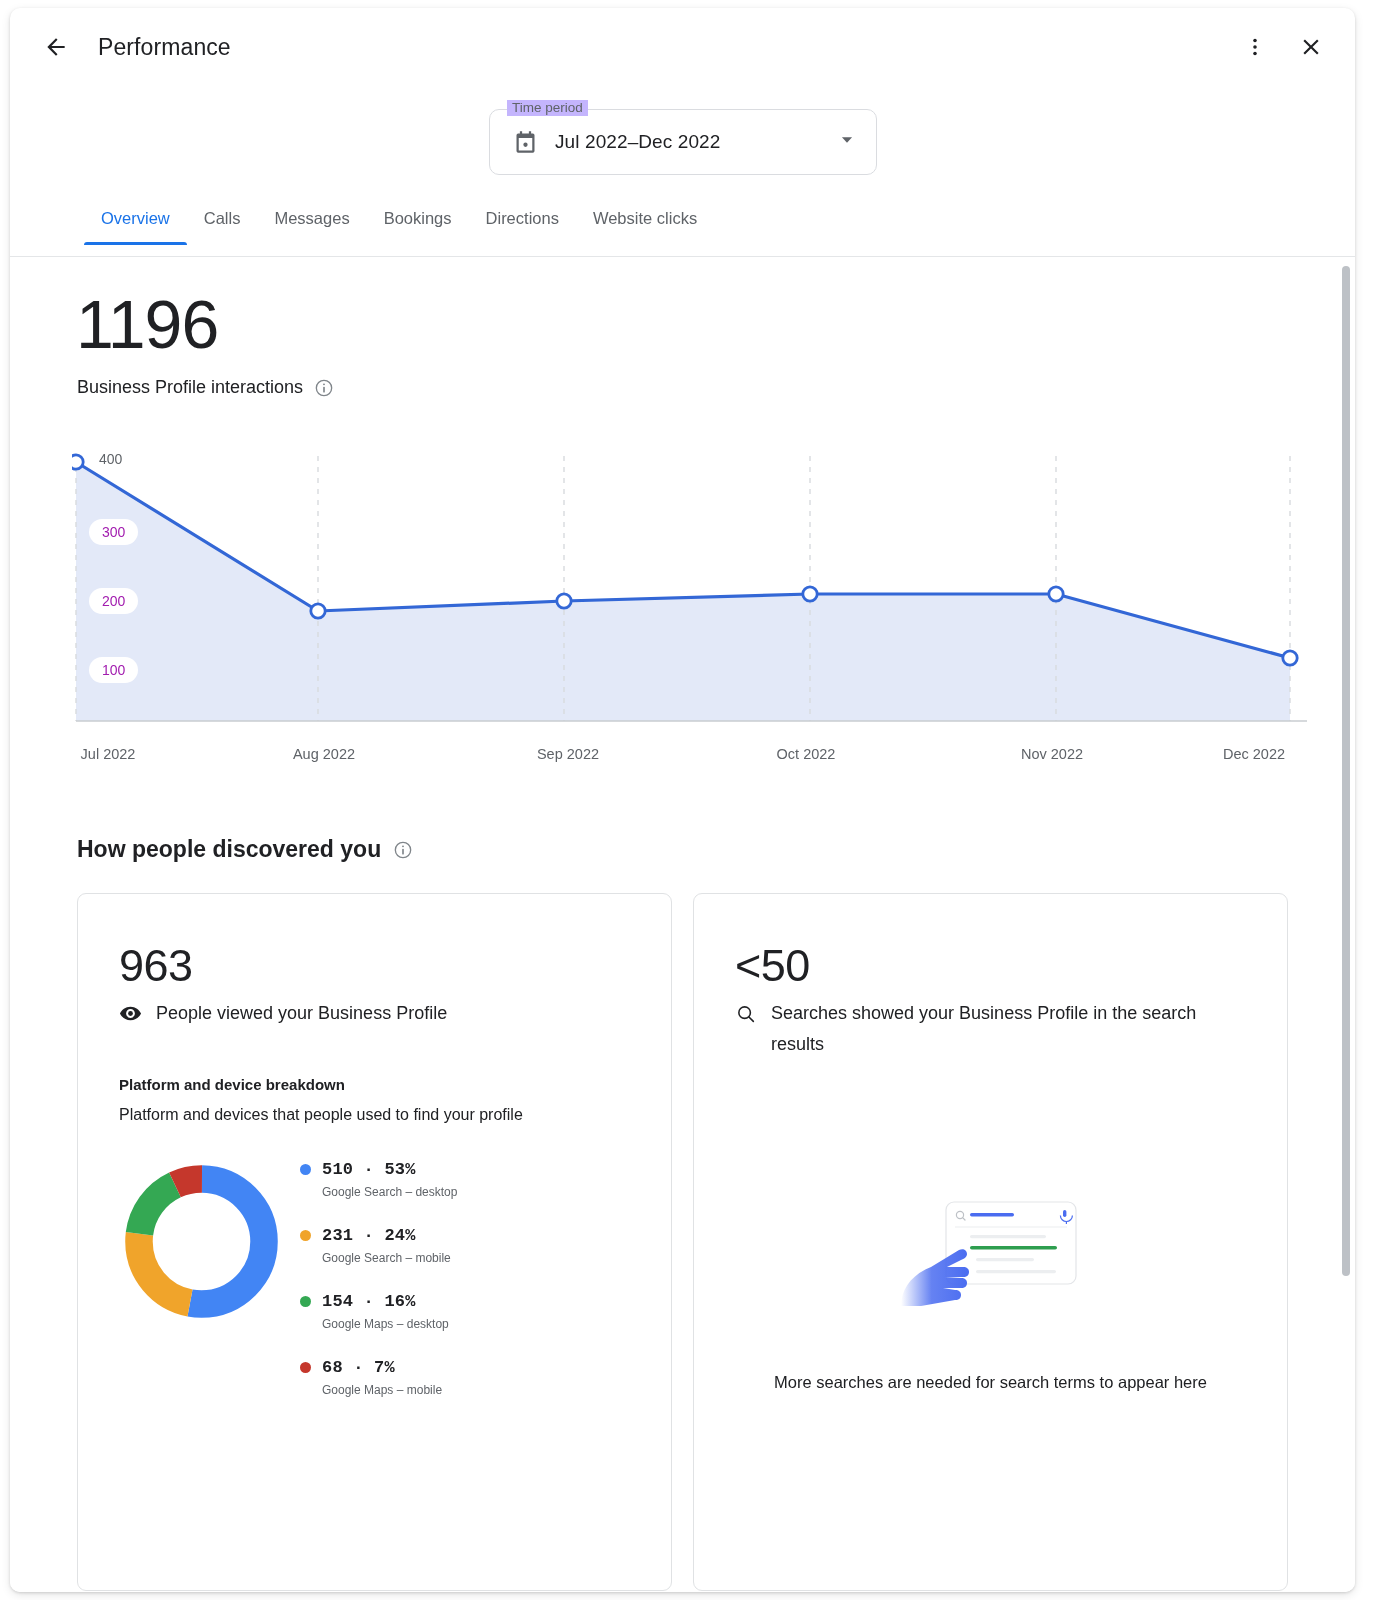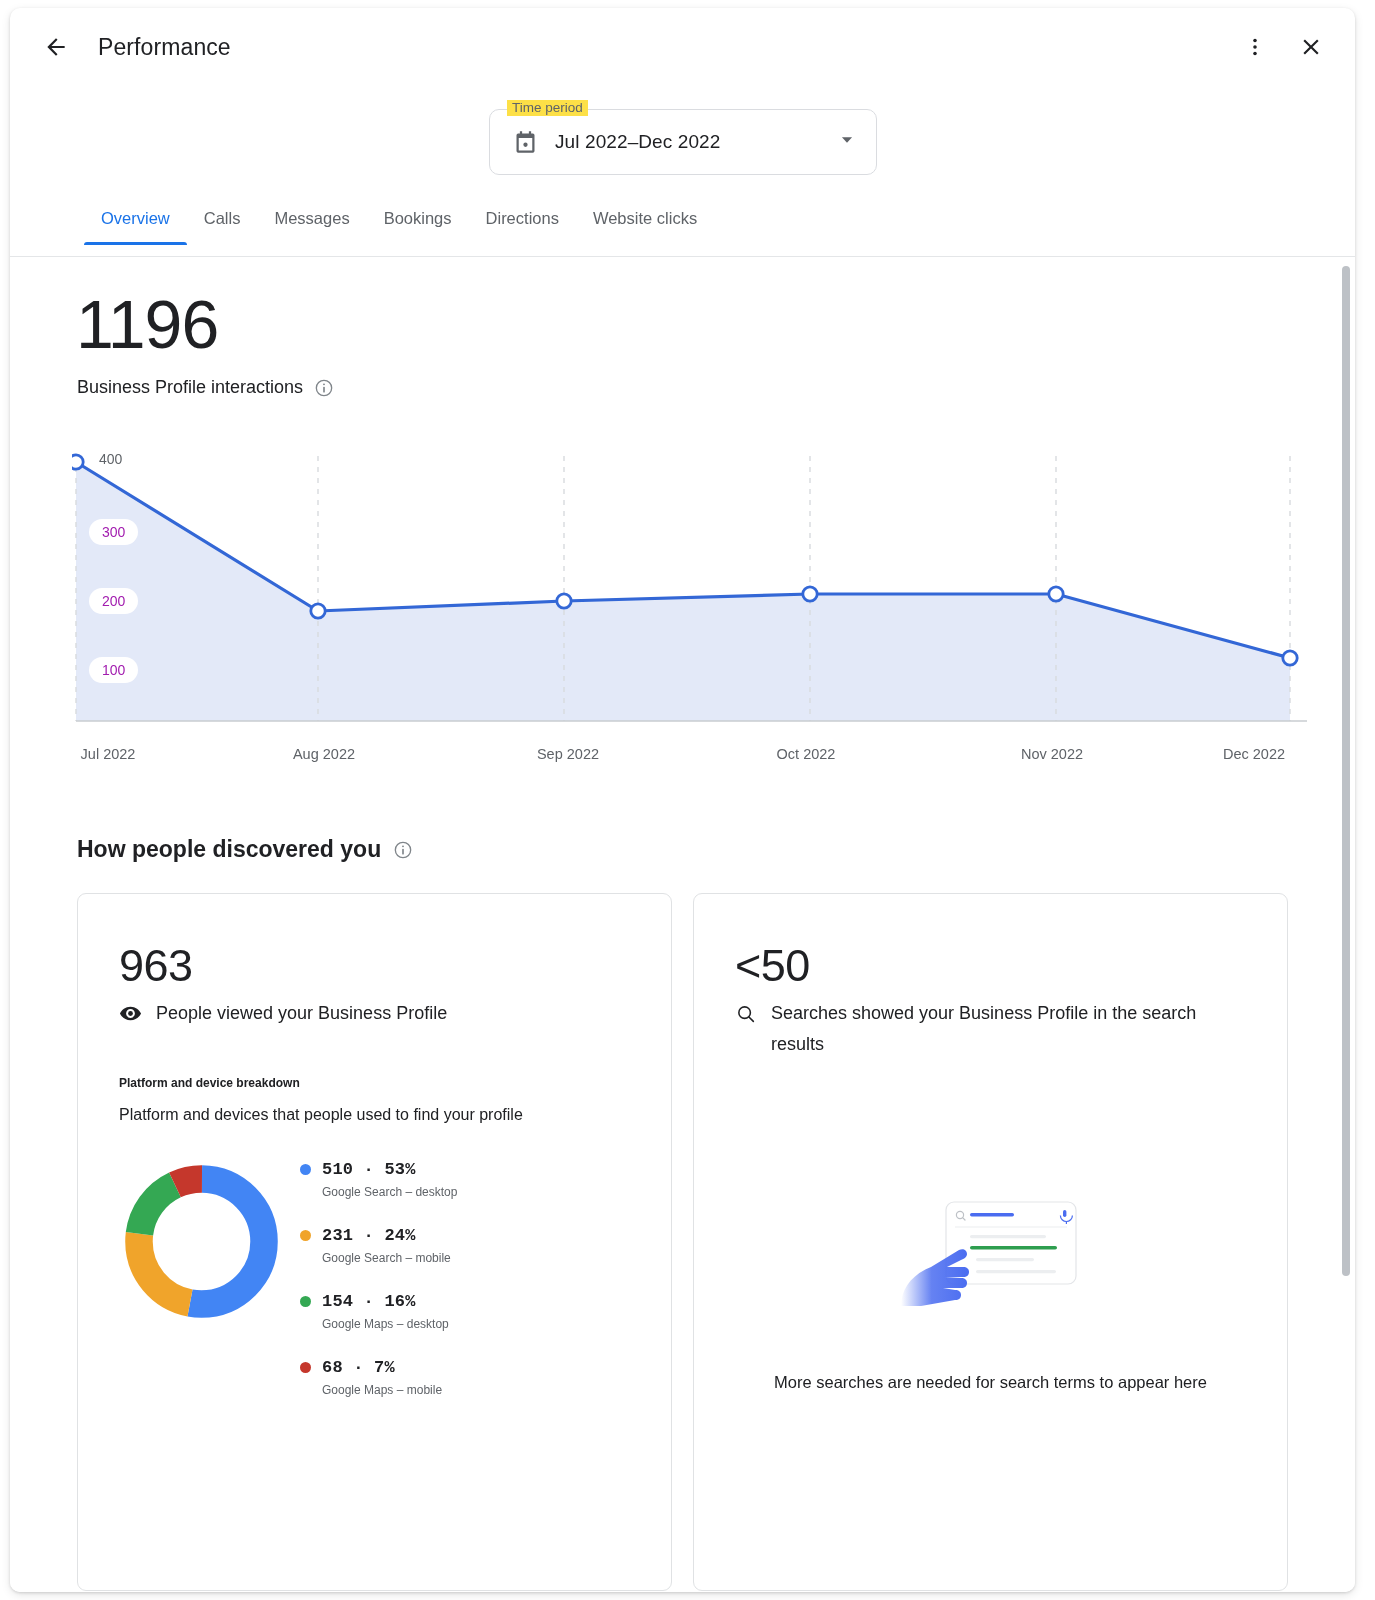--- a/index.html
+++ b/index.html
@@ -53,21 +53,21 @@
     border: 1px solid #dadce0;
     border-radius: 10px;
     display: flex; align-items: center;
     padding: 0 18px 0 22px;
     cursor: pointer;
     background: #fff;
   }
   .tp-legend {
     position: absolute;
     left: 18px; top: -9px;
-    background: #fde047;
+    background: #c4b5fd;
     padding: 0 5px;
     font-size: 13.5px;
     color: #5f6368;
     line-height: 16px;
   }
   .tp-value {
     font-size: 19px;
     color: #202124;
     margin-left: 16px;
     letter-spacing: 0.1px;
@@ -202,21 +202,21 @@
   }
   .card-desc {
     position: absolute;
     display: flex; gap: 14px;
     font-size: 18px;
     color: #202124;
     line-height: 31px;
   }
   .pb-title {
     position: absolute;
-    font-size: 12px;
+    font-size: 15px;
     font-weight: bold;
     color: #202124;
   }
   .pb-sub {
     position: absolute;
     font-size: 16px;
     color: #202124;
   }
 
   

